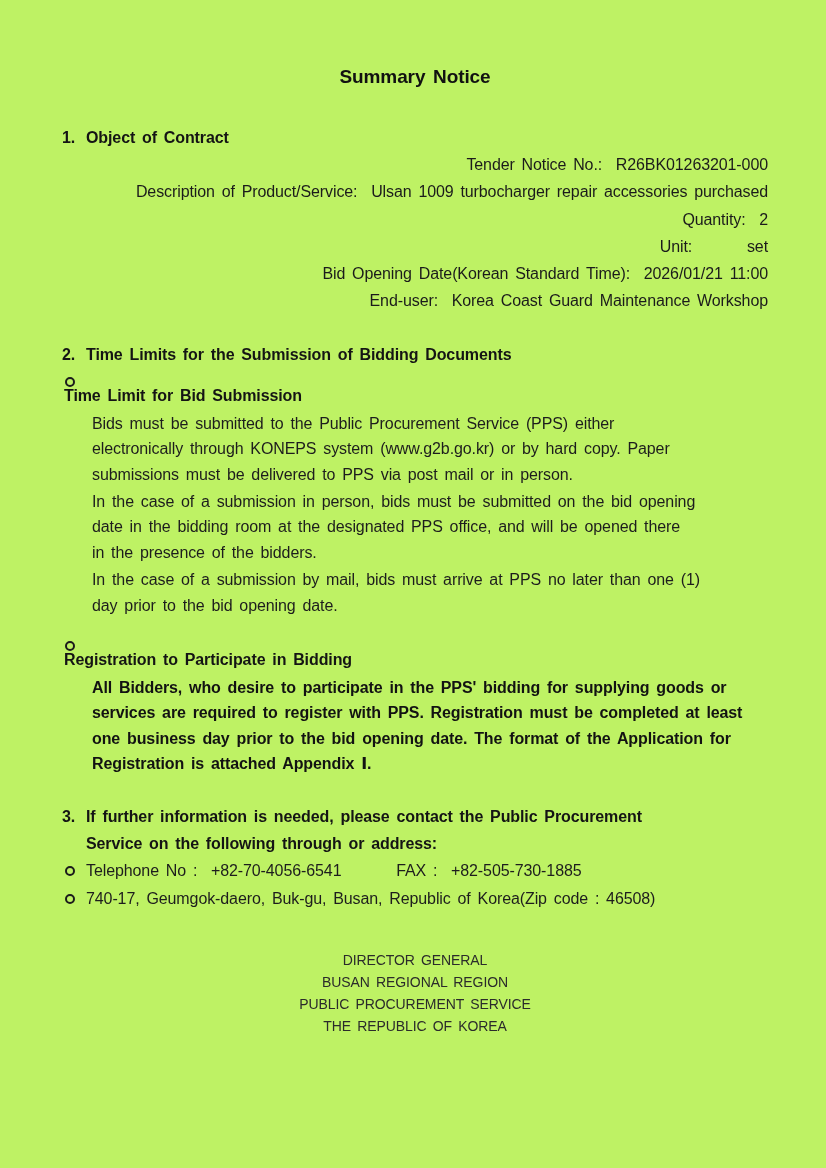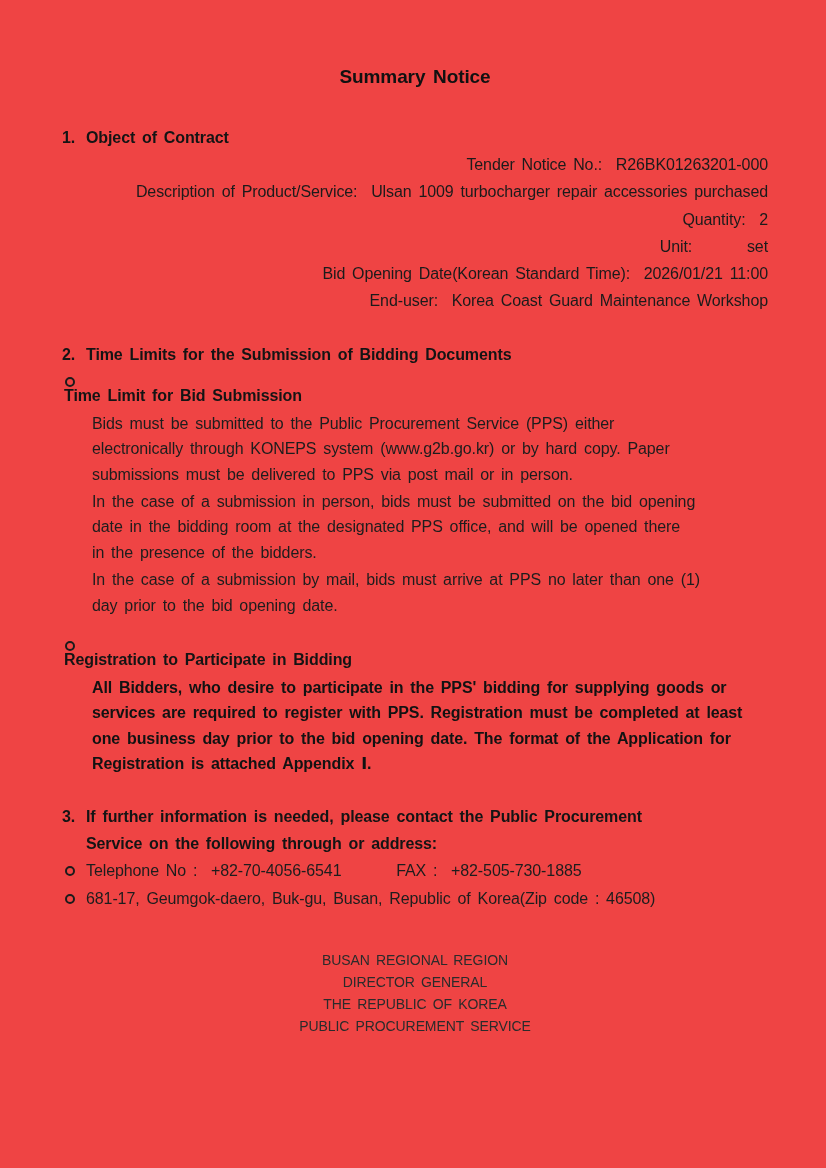--- a/index.html
+++ b/index.html
@@ -12,21 +12,21 @@
     height: 1168px;
     font-family: "Liberation Sans", "DejaVu Sans", sans-serif;
     color: #1b1b1b;
     overflow: hidden;
   }
   .page {
     box-sizing: border-box;
     width: 826px;
     height: 1168px;
     padding: 64px 58px 0 62px;
-    background: #ef4444;
+    background: #bef264;
   }
   .doc-title {
     text-align: center;
     font-size: 19px;
     font-weight: bold;
     letter-spacing: 0.2px;
     word-spacing: 4px;
     line-height: 26px;
     margin-bottom: 34px;
     color: #111;
@@ -163,24 +163,24 @@
       <span class="marker txt">3.</span>
       <span class="txt">If further information is needed, please contact the Public Procurement
 Service on the following through or address:</span>
     </div>
     <div class="contact-line">
       <span class="bullet"></span>
       <span class="txt">Telephone No :  +82-70-4056-6541        FAX :  +82-505-730-1885</span>
     </div>
     <div class="contact-line">
       <span class="bullet"></span>
-      <span class="txt">681-17, Geumgok-daero, Buk-gu, Busan, Republic of Korea(Zip code : 46508)</span>
+      <span class="txt">740-17, Geumgok-daero, Buk-gu, Busan, Republic of Korea(Zip code : 46508)</span>
     </div>
   </div>
 
   <div class="signature">
+    <div class="txt">DIRECTOR GENERAL</div>
     <div class="txt">BUSAN REGIONAL REGION</div>
-    <div class="txt">DIRECTOR GENERAL</div>
+    <div class="txt">PUBLIC PROCUREMENT SERVICE</div>
     <div class="txt">THE REPUBLIC OF KOREA</div>
-    <div class="txt">PUBLIC PROCUREMENT SERVICE</div>
   </div>
 
 </div>
 
 </body></html>

